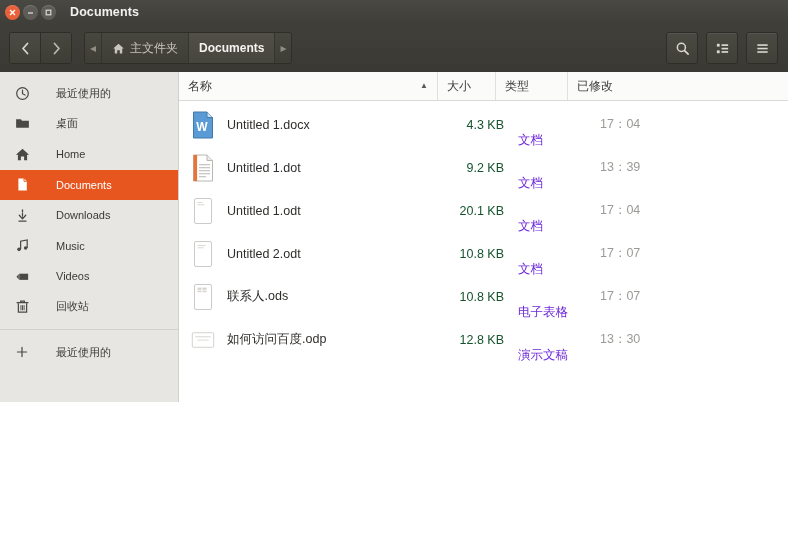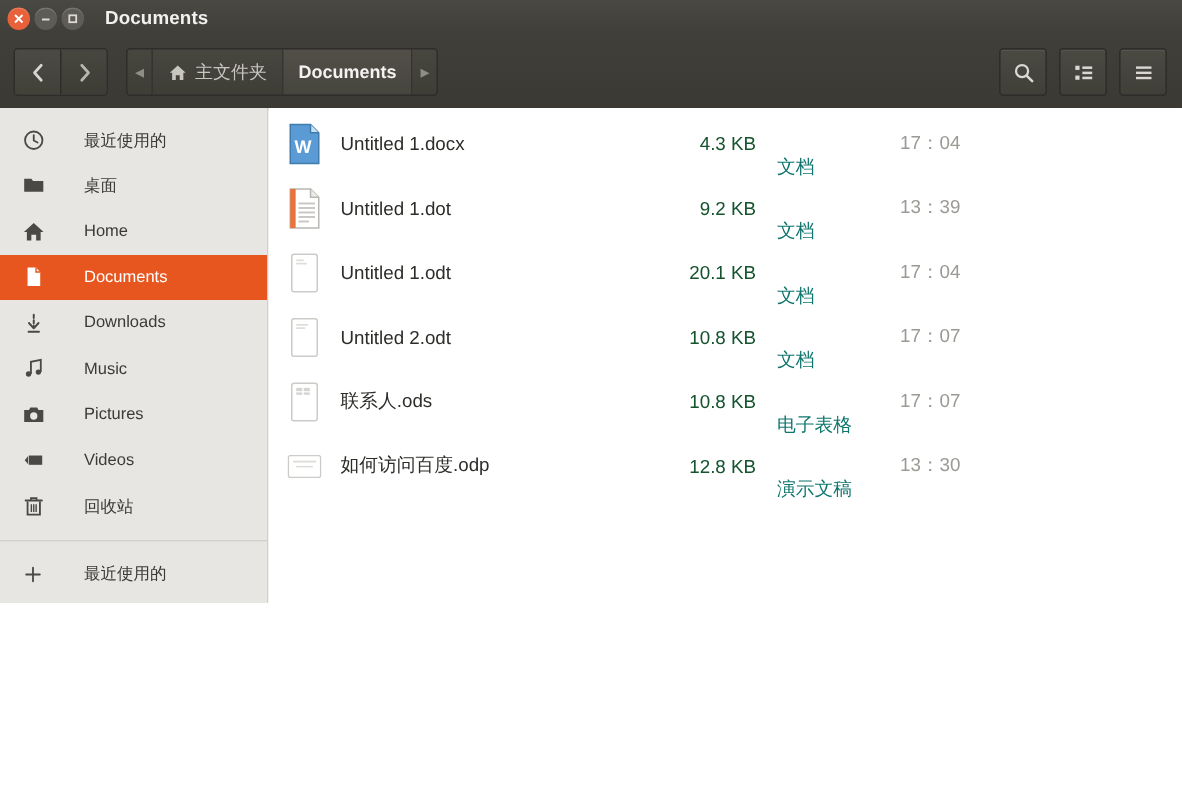--- a/index.html
+++ b/index.html
@@ -245,21 +245,21 @@
   }
   .cell-size {
     width: 72px;
     text-align: right;
     color: #14532d;
     box-sizing: border-box;
     padding-right: 6px;
   }
   .cell-type {
     width: 90px;
-    color: #0f766e;
+    color: #6d28d9;
     box-sizing: border-box;
     padding-left: 8px;
     margin-top: 31px;
   }
   .cell-modified {
     flex: 1;
     text-align: left;
     color: #9b9a95;
     box-sizing: border-box;
     padding-right: 12px;
@@ -432,29 +432,20 @@
         <span class="side-icon">
           <svg width="15" height="15" viewBox="0 0 16 16">
             <path d="M6 12 L6 3.4 L13 2 L13 10.6" stroke="currentColor" stroke-width="1.3" fill="none"></path>
             <circle cx="4.3" cy="12.1" r="1.9" fill="currentColor"></circle>
             <circle cx="11.3" cy="10.7" r="1.9" fill="currentColor"></circle>
           </svg>
         </span>
         <span>Music</span>
       </div>
 
-      <div class="side-item">
-        <span class="side-icon">
-          <svg width="15" height="15" viewBox="0 0 16 16">
-            <path d="M1.2 4.6 L4.6 4.6 L5.6 2.9 L10.4 2.9 L11.4 4.6 L14.8 4.6 L14.8 13.2 L1.2 13.2 Z" fill="currentColor"></path>
-            <circle cx="8" cy="8.9" r="2.6" fill="#e7e6e3"></circle>
-          </svg>
-        </span>
-        <span>Pictures</span>
-      </div>
 
       <div class="side-item">
         <span class="side-icon">
           <svg width="15" height="15" viewBox="0 0 16 16">
             <rect x="4.5" y="5" width="9.5" height="6.6" fill="currentColor"></rect>
             <path d="M4 5.4 L1.6 8.3 L4 11.2 Z" fill="currentColor"></path>
           </svg>
         </span>
         <span>Videos</span>
       </div>
@@ -478,20 +469,35 @@
           <svg width="14" height="14" viewBox="0 0 16 16">
             <path d="M8 2.8 L8 13.2 M2.8 8 L13.2 8" stroke="currentColor" stroke-width="1.4" stroke-linecap="round"></path>
           </svg>
         </span>
         <span>最近使用的</span>
       </div>
     </div>
 
     <div class="filearea">
 
+      <div class="colheader">
+        <div class="col name">
+          <span>名称</span>
+          <span class="sortarrow">▲</span>
+        </div>
+        <div class="col size">
+          <span>大小</span>
+        </div>
+        <div class="col type">
+          <span>类型</span>
+        </div>
+        <div class="col modified">
+          <span>已修改</span>
+        </div>
+      </div>
 
       <div class="rows">
 
         <div class="row">
           <div class="cell-name">
             <svg class="fileicon" viewBox="0 0 24 28">
               <path d="M2.5 1 L16 1 L21.5 6.5 L21.5 27 L2.5 27 Z" fill="#5b9bd5" stroke="#3f7cab" stroke-width="1"></path>
               <path d="M16 1 L16 6.5 L21.5 6.5" fill="#c7e0f4" stroke="#3f7cab" stroke-width="1"></path>
               <text x="11" y="20" font-family="Liberation Sans, sans-serif" font-size="12" font-weight="bold" fill="#ffffff" text-anchor="middle">W</text>
             </svg>

